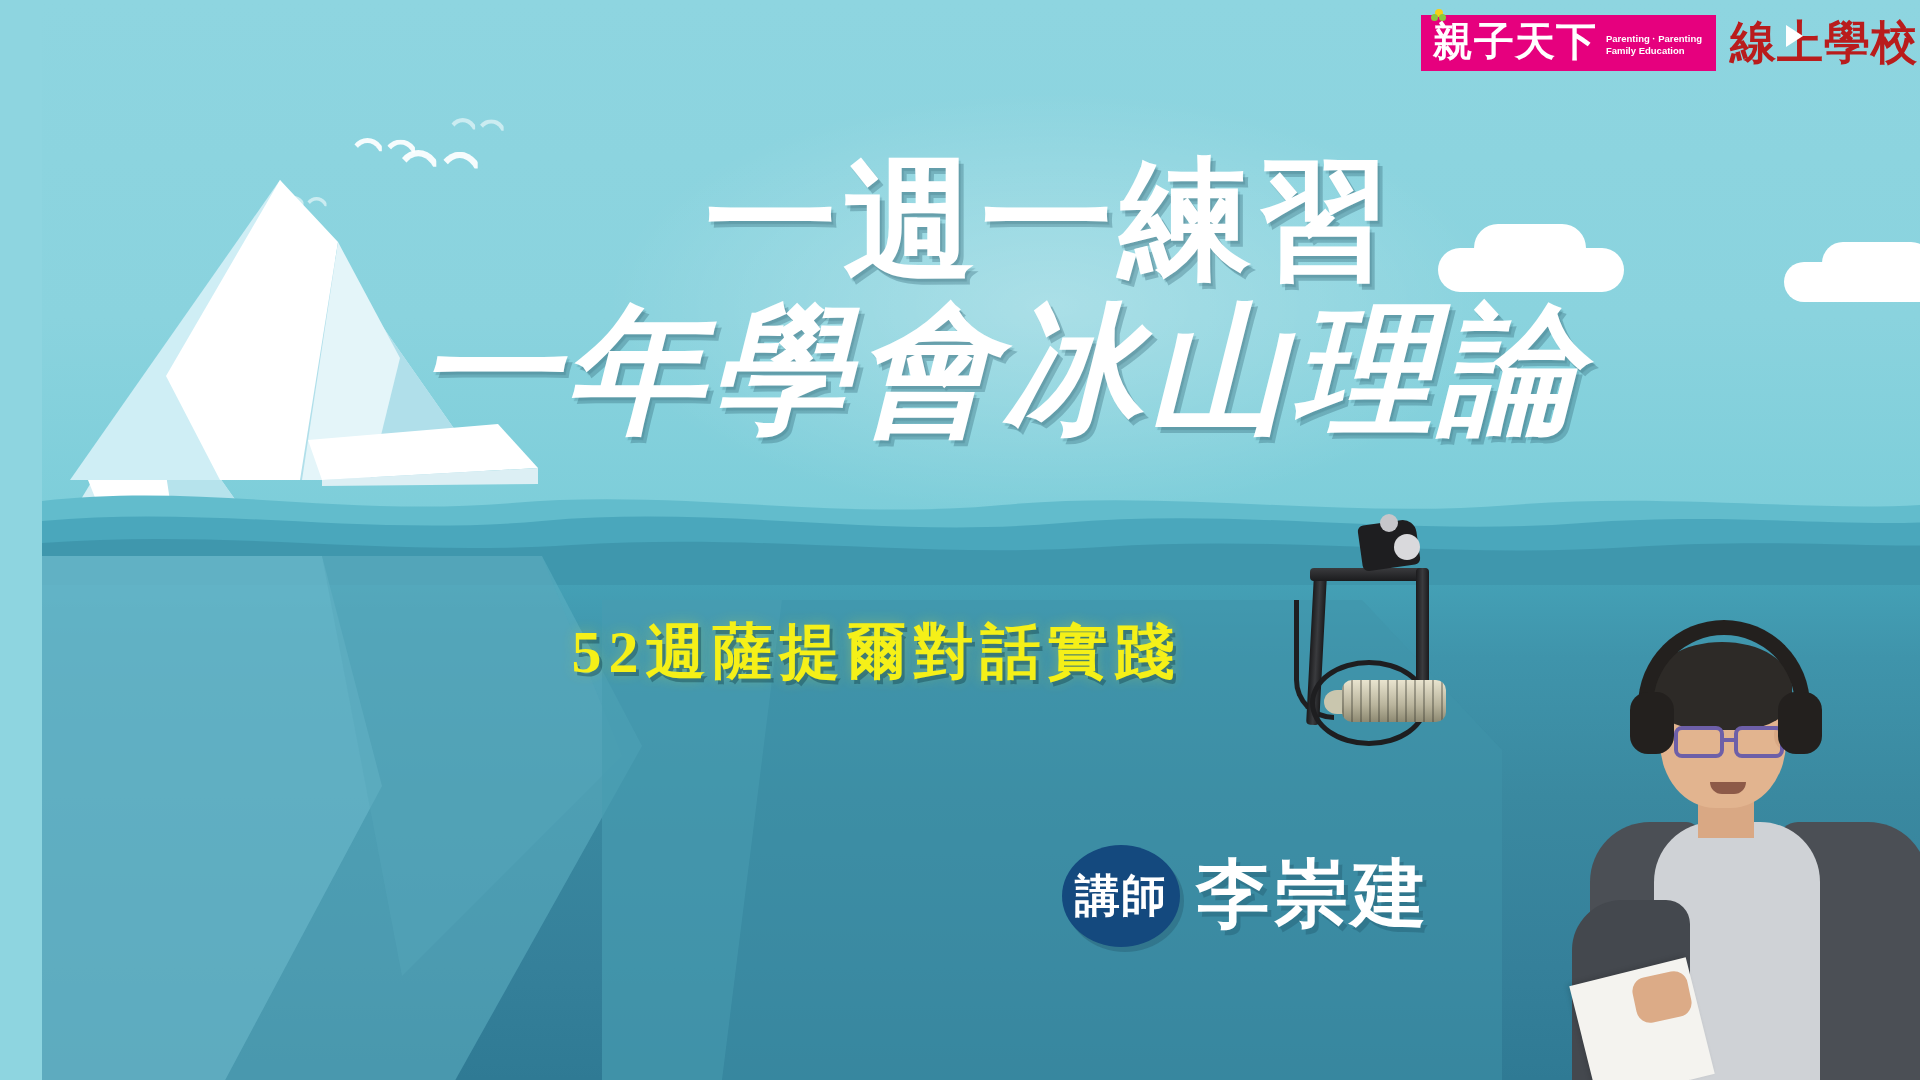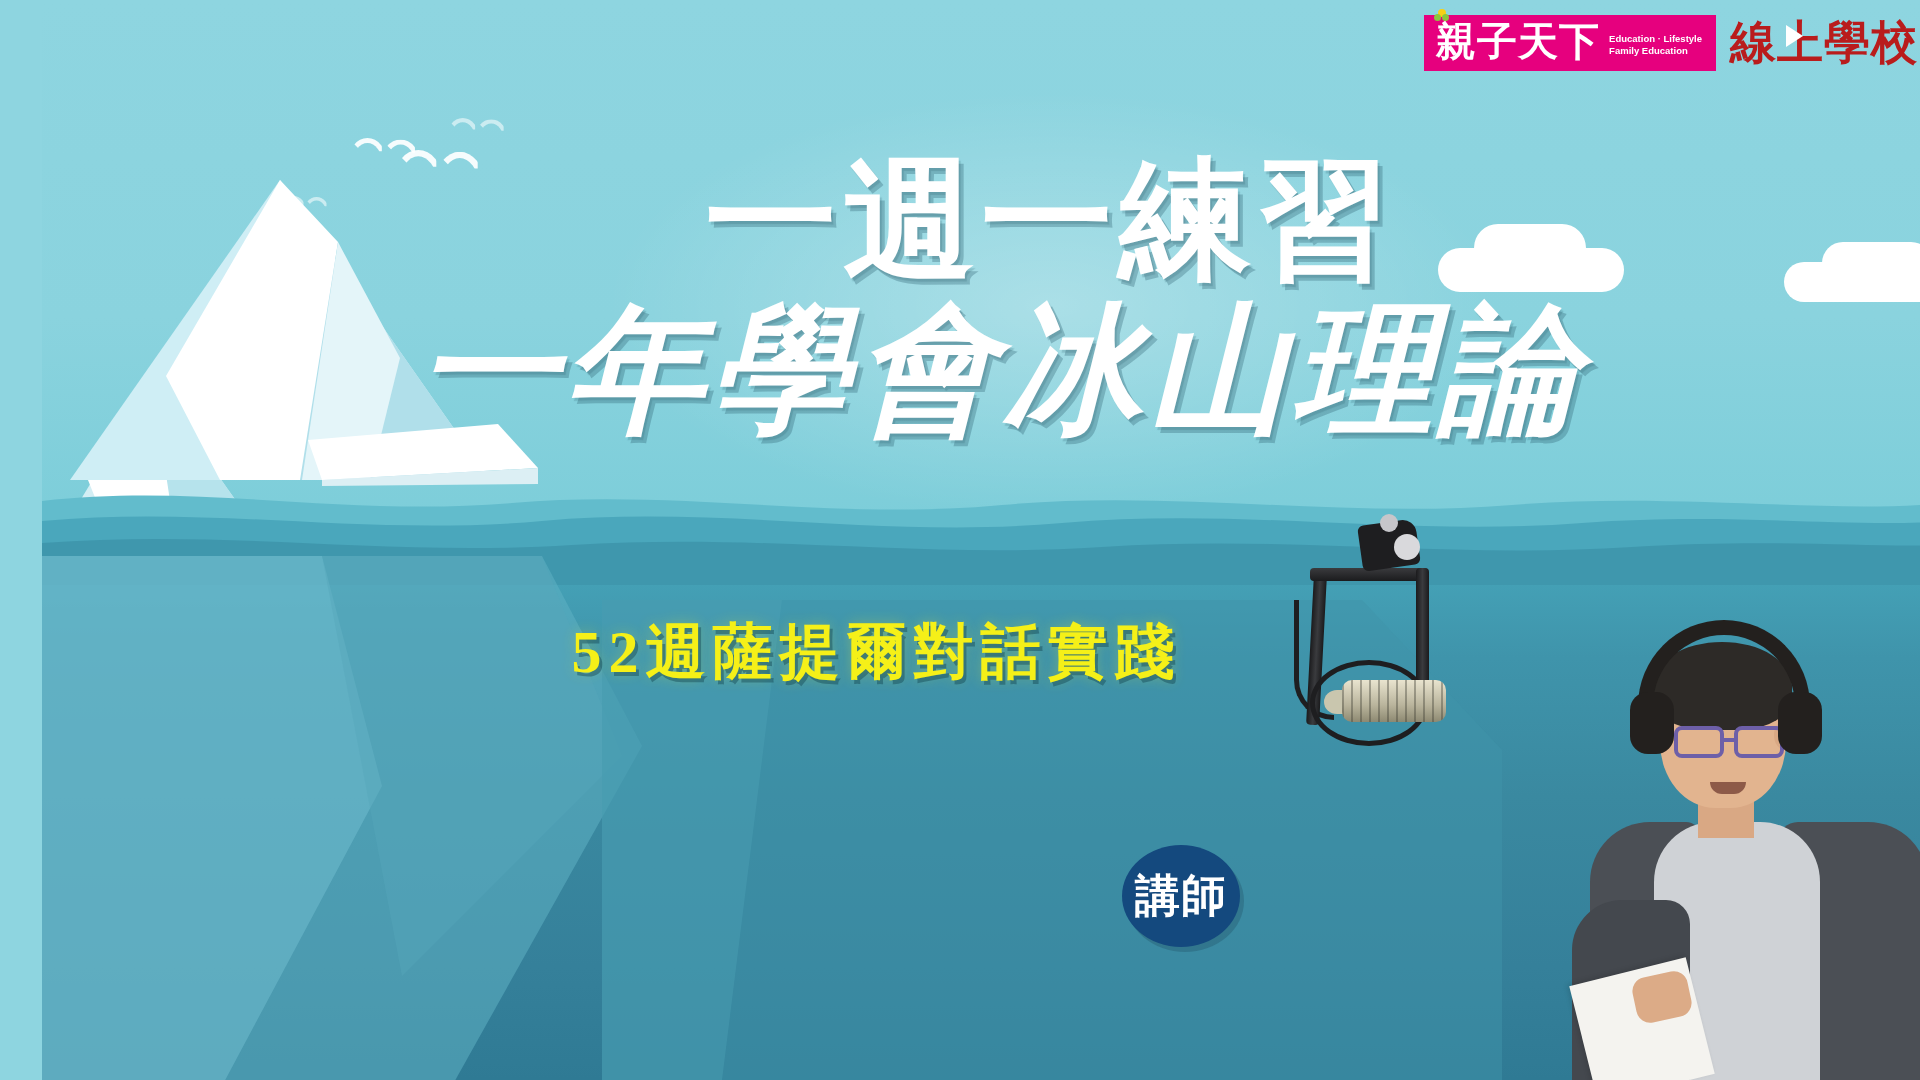--- a/index.html
+++ b/index.html
@@ -93,21 +93,21 @@
     padding-left:106px;
   }
   .subtitle span {
     color:#f5f018; font-size:60px; font-weight:700; letter-spacing:7px;
     font-family:"Liberation Serif", serif; white-space:nowrap;
     text-shadow: 3px 4px 0 rgba(20,70,85,.45), 0 0 14px rgba(245,240,24,.30);
   }
 
   
   .instructor {
-    position:absolute; left:1080px; top:845px;
+    position:absolute; left:1020px; top:845px;
     display:flex; align-items:flex-start; gap:16px;
   }
   .badge {
     width:118px; height:102px; border-radius:50%;
     background:#14497e; display:flex; align-items:center; justify-content:center;
     box-shadow:4px 5px 0 rgba(20,50,70,.22);
   }
   .badge span {
     color:#ffffff; font-size:45px; font-weight:700; letter-spacing:1px;
     font-family:"Liberation Serif", serif; white-space:nowrap;
@@ -293,40 +293,41 @@
   </svg>
 
   <div class="logo-wrap">
     <div class="logo-box">
       <div class="logo-cn">親子天下<div class="logo-flower">
           <i style="left:4px; top:0; background:#f7d117;"></i>
           <i style="left:0; top:5px; background:#8cc63f; width:7px; height:7px;"></i>
           <i style="left:8px; top:5px; background:#8cc63f; width:7px; height:7px;"></i>
         </div></div>
       <div class="logo-en">
-        <div>Education · Lifestyle</div>
+        <div>Parenting · Parenting</div>
         <div>Family Education</div>
       </div>
     </div>
     <div class="logo-school">線上學校<div class="play-tri"></div></div>
   </div>
 
   <div class="title-block">
     <div class="t-line t1">一週一練習</div>
     <div class="t-line t2">一年學會冰山理論</div>
   </div>
 
   <div class="subtitle">
     <span>52週薩提爾對話實踐</span>
   </div>
 
   <div class="instructor">
     <div class="badge">
       <span>講師</span>
     </div>
+    <div class="inst-name">李崇建</div>
   </div>
 
   <div>
     <div class="mic-stand mic-cable"></div>
     <div class="mic-stand mic-arm-v"></div>
     <div class="mic-stand mic-arm-h"></div>
     <div class="mic-stand mic-arm-v2"></div>
     <div class="mic-stand mic-clip"></div>
     <div class="mic-stand mic-knob"></div>
     <div class="mic-stand mic-knob2"></div>

